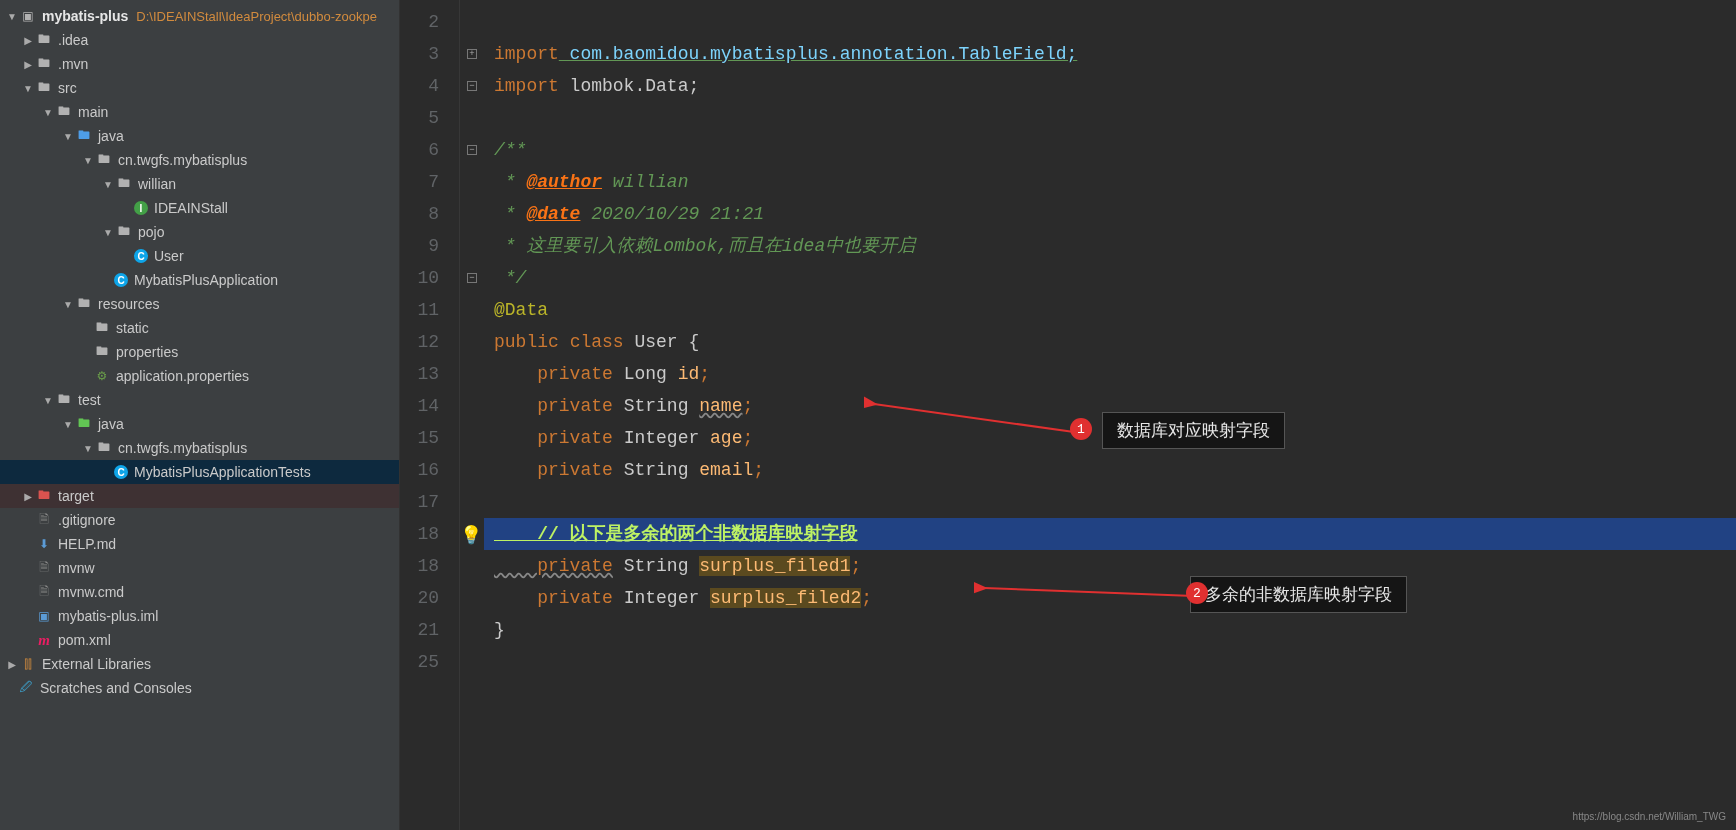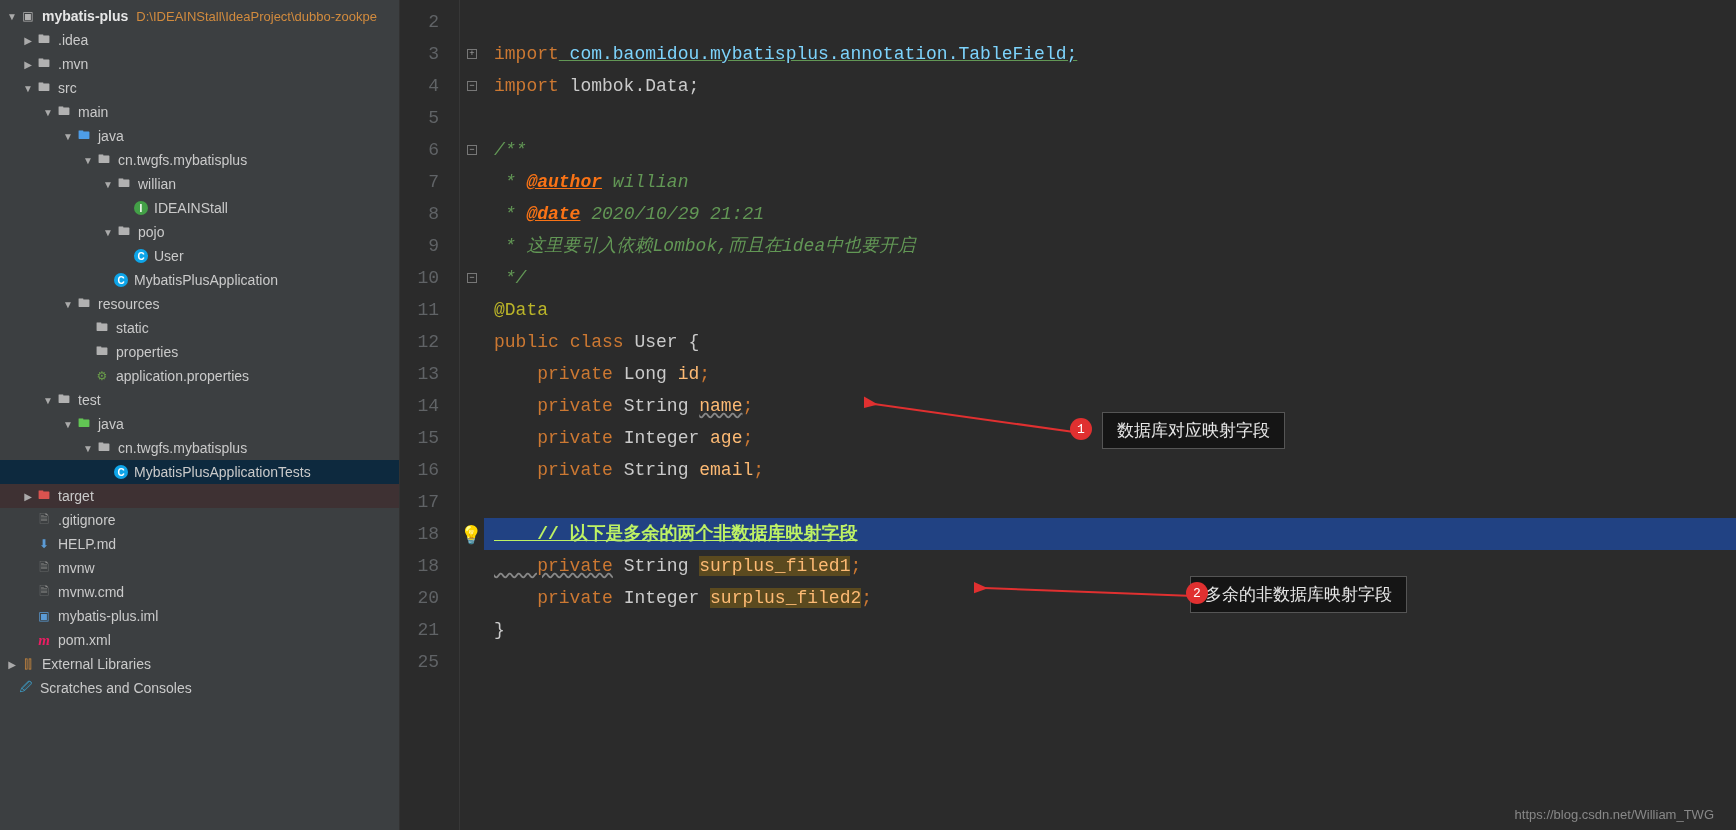--- a/index.html
+++ b/index.html
@@ -150,23 +150,23 @@
     background: #e03030;
     color: #fff;
     border-radius: 50%;
     display: flex; align-items: center; justify-content: center;
     font-size: 13px;
     z-index: 21;
   }
   .arrow-svg { position: absolute; z-index: 19; pointer-events: none; }
   .watermark {
     position: absolute;
-    bottom: 8px; right: 22px;
+    bottom: 8px; right: 10px;
     color: #888;
-    font-size: 13px;
+    font-size: 10px;
     font-family: Arial, sans-serif;
   }
 </style>
 </head>
 <body>
 
 <div class="sidebar">
   <div class="tree-row" style="padding-left:6px;">
     <span class="arrow">▼</span>
     <span class="icon folder-icon">▣</span>

